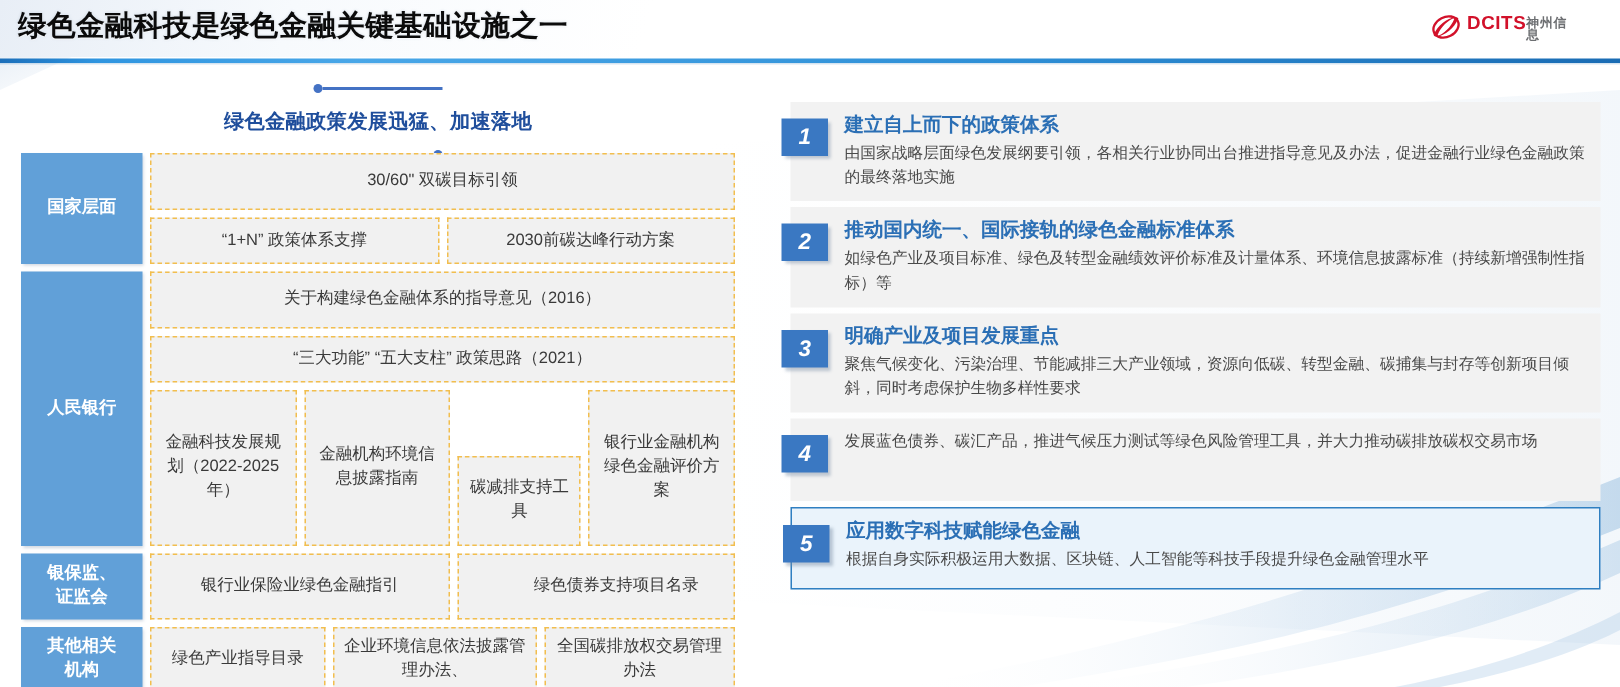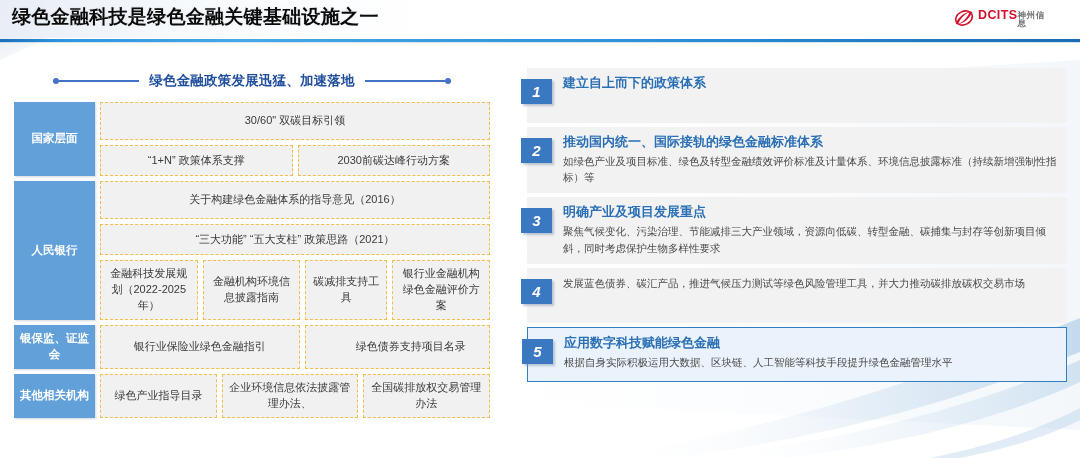--- a/index.html
+++ b/index.html
@@ -58,21 +58,21 @@
     letter-spacing: 0.6px; margin-top: 2px;
   }
 
   
   .panel-left  { position: absolute; left: 14px;  top: 68px; width: 476px; z-index: 2; }
   .panel-right { position: absolute; left: 527px; top: 68px; width: 540px; z-index: 2; }
 
   
   .sec-head {
     display: flex; align-items: center; justify-content: center;
-    gap: 10px; height: 26px; margin-bottom: 8px;
+    gap: 10px; height: 26px; margin-bottom: 8px; flex-direction: column;
   }
   .sec-head .line-wrap { display: flex; align-items: center; flex: 0 0 auto; }
   .sec-head .dot {
     width: 6px; height: 6px; border-radius: 50%; background: #4472c4; flex: 0 0 auto;
   }
   .sec-head .line { height: 2px; background: #4472c4; }
   .sec-head.left-col .line { width: 80px; }
   .sec-head.right-col .line { width: 88px; }
   .sec-title {
     font-size: 13.5px; font-weight: bold; color: #1f4e9c;
@@ -80,21 +80,21 @@
   }
 
   
   .matrix { display: flex; flex-direction: column; gap: 5px; }
   .m-row { display: flex; gap: 5px; align-items: stretch; }
   .m-label {
     flex: 0 0 81px; width: 81px;
     background: #61a0d8;
     color: #ffffff; font-weight: bold; font-size: 11.5px;
     display: flex; align-items: center; justify-content: center; text-align: center;
-    line-height: 1.35; padding: 2px 3px;
+    line-height: 1.35; padding: 2px 14px;
     box-shadow: 1px 1px 2px rgba(120,140,165,0.35);
   }
   .m-cells { flex: 1 1 auto; display: flex; flex-direction: column; gap: 5px; }
   .m-line { display: flex; gap: 5px; }
   .m-cell {
     background: #f1f1f1;
     border: 1.3px dashed #f2be4e;
     color: #3a3a3a; font-size: 11px; line-height: 1.45;
     display: flex; align-items: center; justify-content: center; text-align: center;
     padding: 4px 5px;
@@ -212,21 +212,21 @@
         <div class="m-cells">
           <div class="m-line">
             <div class="m-cell h40" style="flex: 1 1 0px;">关于构建绿色金融体系的指导意见（2016）</div>
           </div>
           <div class="m-line">
             <div class="m-cell h32" style="flex: 1 1 0px;">“三大功能” “五大支柱” 政策思路（2021）</div>
           </div>
           <div class="m-line">
             <div class="m-cell h54" style="flex: 1 1 0px;">金融科技发展规划（2022-2025年）</div>
             <div class="m-cell h54" style="flex: 1 1 0px;">金融机构环境信息披露指南</div>
-            <div class="m-cell h54" style="flex: 0.82 1 0px;">碳减排支持工具</div>
+            <div class="m-cell h54" style="flex: 0.82 1 0px; margin-top: 44px;">碳减排支持工具</div>
             <div class="m-cell h54" style="flex: 1 1 0px;">银行业金融机构绿色金融评价方案</div>
           </div>
         </div>
       </div>
       <div class="m-row">
         <div class="m-label">银保监、证监会</div>
         <div class="m-cells">
           <div class="m-line">
             <div class="m-cell h46" style="flex: 1.28 1 0px;">银行业保险业绿色金融指引</div>
             <div class="m-cell h46" style="flex: 1 1 0px; padding-left: 32px;">绿色债券支持项目名录</div>
@@ -245,20 +245,21 @@
       </div>
     </div>
 </div>
 
 <div class="panel-right">
   <div class="items">
       <div class="item">
         <div class="badge">1</div>
         <div class="item-body">
           <div class="item-title">建立自上而下的政策体系</div>
+          <div class="item-desc">由国家战略层面绿色发展纲要引领，各相关行业协同出台推进指导意见及办法，促进金融行业绿色金融政策的最终落地实施</div>
         </div>
       </div>
       <div class="item">
         <div class="badge">2</div>
         <div class="item-body">
           <div class="item-title">推动国内统一、国际接轨的绿色金融标准体系</div>
           <div class="item-desc">如绿色产业及项目标准、绿色及转型金融绩效评价标准及计量体系、环境信息披露标准（持续新增强制性指标）等</div>
         </div>
       </div>
       <div class="item">

